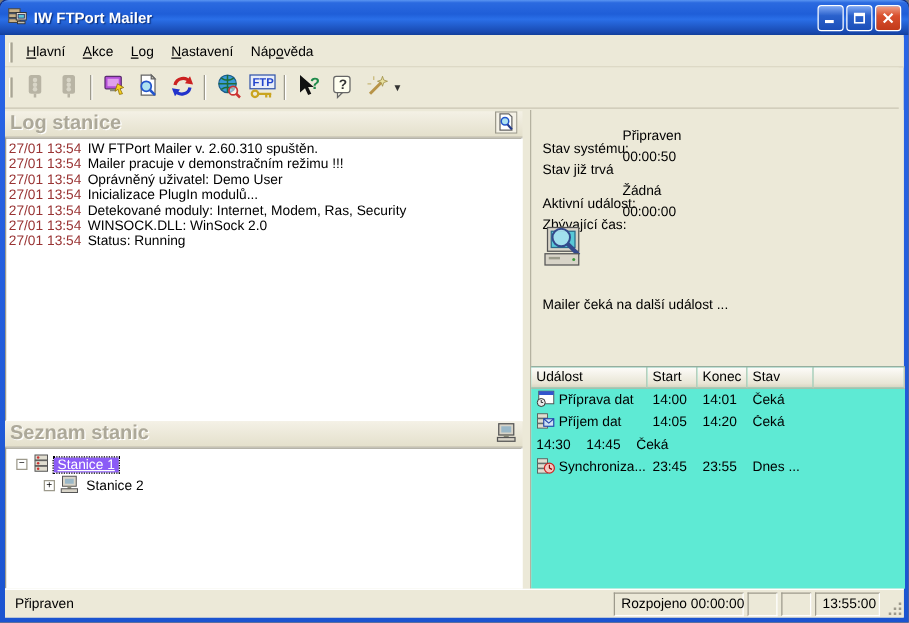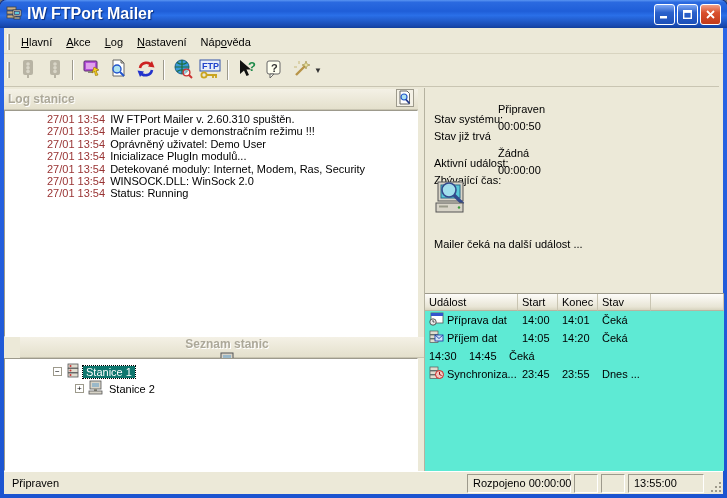--- a/index.html
+++ b/index.html
@@ -10,21 +10,21 @@
     border-radius:7px 7px 0 0;
     font-family:"Liberation Sans","DejaVu Sans",sans-serif;
     font-size:11px;color:#000;overflow:hidden;
     box-shadow:0 0 0 1px #0a2e8c;
   }
   .client{position:absolute;left:4px;right:4px;top:28px;bottom:4px;background:#ECE9D8;}
   
   .titlebar{position:absolute;left:0;top:0;right:0;height:28px;
     background:linear-gradient(180deg,#5a95f2 0%,#2b6ae0 8%,#1f5ed8 40%,#2a6fe8 55%,#1849b0 92%,#123f9a 100%);
     display:flex;align-items:center;padding:0 6px;border-radius:7px 7px 0 0;}
-  .title-text{color:#fff;font-weight:bold;font-size:16px;margin-left:5px;
+  .title-text{color:#fff;font-weight:bold;font-size:12px;margin-left:5px;
     text-shadow:1px 1px 1px #0a2e7a;flex:1;}
   .winbtn{width:21px;height:21px;margin-left:2px;border-radius:3px;border:1px solid #fff;
     display:flex;align-items:center;justify-content:center;color:#fff;font-weight:bold;font-size:11px;
     background:linear-gradient(180deg,#7fa8f4,#2a61cc 40%,#1c4fb8);}
   .winbtn.close{background:linear-gradient(180deg,#f0a088,#d9502e 40%,#c23a1a);}
   .winbtn svg{display:block;}
   
   .menubar{position:absolute;left:4px;top:30px;right:4px;height:24px;background:#ECE9D8;
     display:flex;align-items:center;border-bottom:1px solid #d8d4c0;}
   .grip{width:3px;height:16px;margin:0 4px 0 3px;border-left:1px solid #fff;border-right:1px solid #9d9a8c;background:#c9c5b2;}
@@ -33,33 +33,33 @@
   
   .toolbar{position:absolute;left:4px;top:54px;right:8px;height:33px;background:#ECE9D8;
     display:flex;align-items:center;border-bottom:1px solid #c9c5b2;text-align:right;}
   .tbtn{width:25px;height:24px;display:flex;align-items:center;justify-content:center;margin:0 1px;}
   .tsep{width:2px;height:20px;margin:0 4px;border-left:1px solid #9d9a8c;border-right:1px solid #fff;}
   .dropdown-arrow{font-size:8px;color:#333;margin-left:-2px;width:10px;}
   
   .panel-header{position:absolute;height:21px;
     background:linear-gradient(180deg,#f4f1e6,#e4e0cc);
     border-bottom:1px solid #c9c5b2;display:flex;align-items:center;padding:0 4px;}
-  .panel-title{font-weight:bold;font-size:12px;color:#ACA899;text-shadow:1px 1px 0 #fff;flex:1;}
+  .panel-title{font-weight:bold;font-size:16px;color:#ACA899;text-shadow:1px 1px 0 #fff;flex:1;}
   .whitebox{position:absolute;background:#fff;border:1px solid #9d9a8c;
-    border-bottom-color:#fff;border-right-color:#fff;overflow:hidden;padding-left:40px;}
+    border-bottom-color:#fff;border-right-color:#fff;overflow:hidden;}
   
   .loglist{padding:2px 1px 0 2px;line-height:12.4px;white-space:nowrap;}
   .logtime{color:#993333;margin-right:5px;}
   
   .tree{padding-top:4px;}
   .treerow{height:17px;display:flex;align-items:center;}
   .expander{width:9px;height:9px;border:1px solid #9d9a8c;background:#fff;color:#000;
     font-size:8px;line-height:7px;text-align:center;margin-right:4px;font-family:"Liberation Mono",monospace;}
   .treelabel{padding:0 3px;margin-left:3px;}
-  .treelabel.selected{background:#0f766e;color:#fff;outline:1px dotted #000;}
+  .treelabel.selected{background:#8b5cf6;color:#fff;outline:1px dotted #000;text-decoration:underline;}
   
   .rightcol{position:absolute;left:424px;top:88px;width:299px;height:383px;border-left:1px solid #b5b2a0;background:#ECE9D8;}
   .inforow{position:absolute;left:9px;white-space:nowrap;margin-top:10px;}
   .infoval{position:absolute;left:73px;white-space:nowrap;}
   
   .etable{position:absolute;left:0px;top:205px;width:299px;height:178px;background:#5eead4;border-top:1px solid #9d9a8c;}
   .erow{display:flex;height:18px;align-items:center;}
   .ehead{height:17px;}
   .ehcell{height:17px;display:flex;align-items:center;padding:0 4px;
     background:linear-gradient(180deg,#fdfcf9,#e8e5d5 80%,#d8d4c0);
@@ -72,21 +72,21 @@
   .c-fill{flex:1;}
   .rowicon{margin-right:3px;flex:0 0 auto;}
   
   .statusbar{position:absolute;left:4px;right:4px;bottom:4px;height:23px;background:#ECE9D8;
     border-top:1px solid #fff;display:flex;align-items:center;}
   .sbpanel{height:19px;border:1px solid;border-color:#9d9a8c #fff #fff #9d9a8c;
     display:flex;align-items:center;padding:0 5px;margin-right:3px;background:#ECE9D8;white-space:nowrap;}
   .sb-state{flex:1;margin-left:2px;border-color:transparent;}
   .sb-conn{width:104px;}
   .sb-small{width:24px;}
-  .sb-clock{width:76px;}
+  .sb-clock{width:52px;}
   .sizegrip{width:14px;height:14px;margin-left:2px;align-self:flex-end;}
 </style>
 </head>
 <body>
 
 <div class="window">
 
   <div class="titlebar">
     <span>
       <svg width="16" height="16" viewBox="0 0 16 16">
@@ -253,21 +253,21 @@
       <div><span class="logtime">27/01 13:54</span><span>IW FTPort Mailer v. 2.60.310 spuštěn.</span></div>
       <div><span class="logtime">27/01 13:54</span><span>Mailer pracuje v demonstračním režimu !!!</span></div>
       <div><span class="logtime">27/01 13:54</span><span>Oprávněný uživatel: Demo User</span></div>
       <div><span class="logtime">27/01 13:54</span><span>Inicializace PlugIn modulů...</span></div>
       <div><span class="logtime">27/01 13:54</span><span>Detekované moduly: Internet, Modem, Ras, Security</span></div>
       <div><span class="logtime">27/01 13:54</span><span>WINSOCK.DLL: WinSock 2.0</span></div>
       <div><span class="logtime">27/01 13:54</span><span>Status: Running</span></div>
     </div>
   </div>
 
-  <div class="panel-header" style="left:20px;top:337px;width:414px;flex-direction:column;">
+  <div class="panel-header" style="left:4px;top:337px;width:414px;">
     <span class="panel-title">Seznam stanic</span>
     <span>
       <svg width="18" height="18" viewBox="0 0 18 18">
           <rect x="3" y="2" width="12" height="9" fill="#d8d4c8" stroke="#555"></rect>
           <rect x="5" y="4" width="8" height="5" fill="#9ab8c8"></rect>
           <rect x="7" y="11" width="4" height="2" fill="#8a8a7a"></rect>
           <rect x="2" y="13" width="14" height="3" fill="#d8d4c8" stroke="#555"></rect>
         </svg>
     </span>
   </div>

